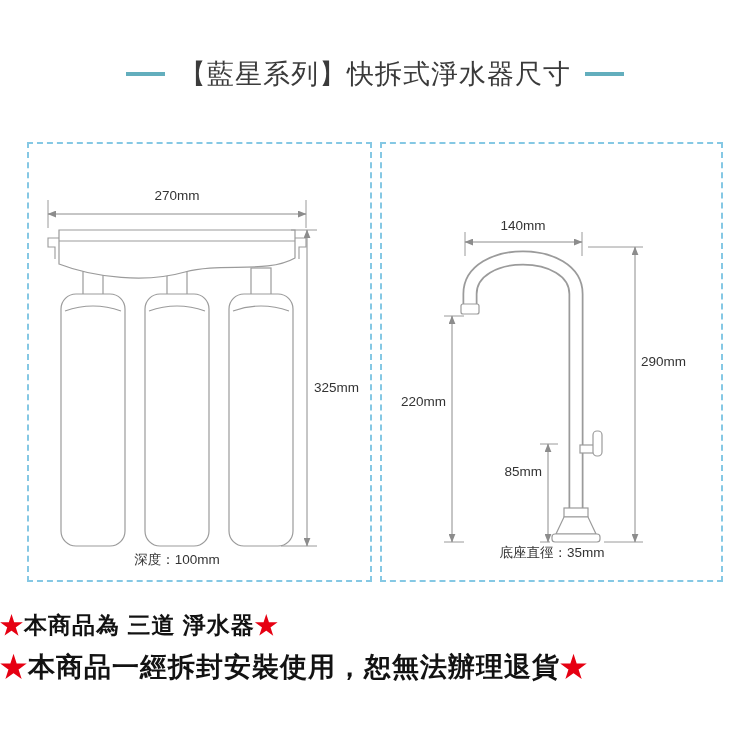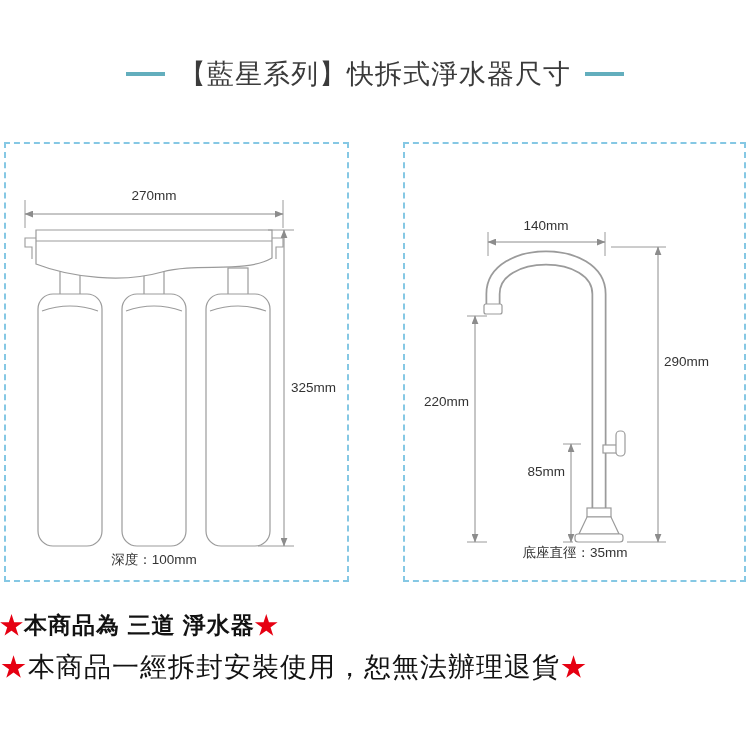--- a/index.html
+++ b/index.html
@@ -3,34 +3,34 @@
 <meta charset="utf-8">
 <style>
   html,body { margin:0; padding:0; background:#ffffff; }
   body { width:750px; height:750px; font-family:"Liberation Sans", sans-serif; }
   .page { position:relative; width:750px; height:750px; overflow:hidden; background:#fff; }
 
   .title-row { display:flex; align-items:center; gap:14px; padding:0 126px; margin-top:56px; }
   .title-line { flex:1; height:4px; background:#63aebd; }
   .title { font-size:27px; color:#3b3b3b; font-weight:400; margin:0; white-space:nowrap; letter-spacing:1px; }
 
-  .panels { display:flex; justify-content:space-between; padding:0 4px; margin-top:50px; }
+  .panels { display:flex; justify-content:space-between; padding:0 27px; margin-top:50px; }
   .panel { border:2px dashed #85c8e4; font-size:0; background:#fff; }
 
   svg .dim-line { stroke:#8c8c8c; stroke-width:1; fill:none; }
   svg .ext-line { stroke:#9a9a9a; stroke-width:1; fill:none; }
   svg .lbl { fill:#333; font-size:13.5px; font-family:"Liberation Sans", sans-serif; }
   svg .draw { stroke:#9b9b9b; stroke-width:1.2; fill:#ffffff; }
   svg .draw-line { stroke:#9b9b9b; stroke-width:1.1; fill:none; }
   svg .tube-outer { stroke:#9b9b9b; stroke-width:15; fill:none; }
   svg .tube-inner { stroke:#ffffff; stroke-width:11.5; fill:none; }
 
   .footer { text-align:left; margin-top:28px; }
   .note1 { font-size:23px; font-weight:bold; color:#121212; margin:0; letter-spacing:1px; }
-  .note2 { font-size:27px; font-weight:normal; color:#121212; margin:8px 0 0; letter-spacing:1px; }
+  .note2 { font-size:27px; font-weight:bold; color:#121212; margin:8px 0 0; letter-spacing:1px; }
   .star { color:#e60012; }
 </style>
 </head>
 <body>
 
 <div class="page">
 
   <div class="title-row">
     <div class="title-line"></div>
     <h1 class="title">【藍星系列】快拆式淨水器尺寸</h1>

